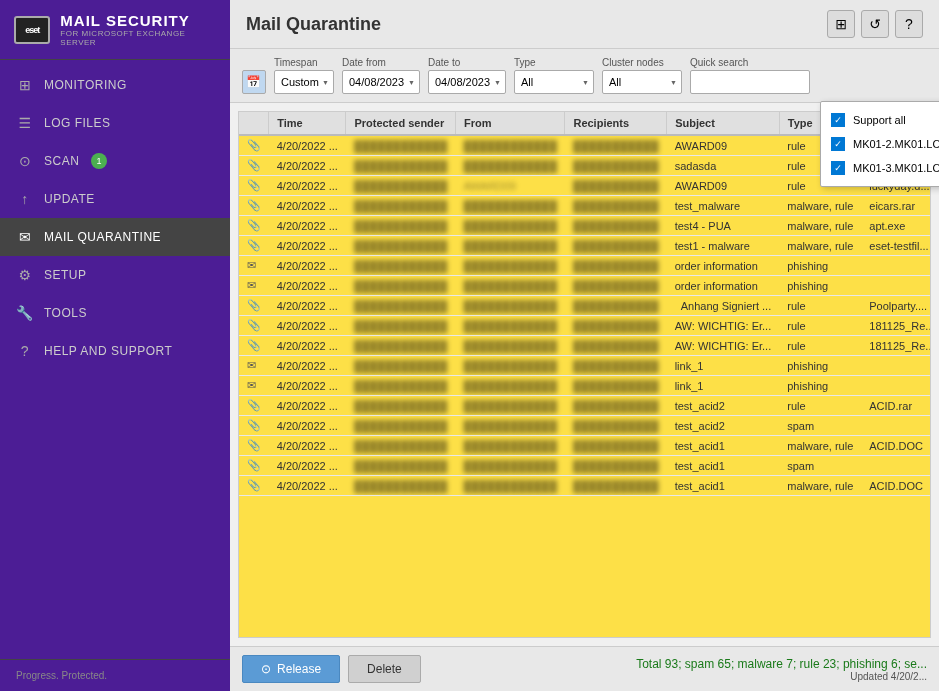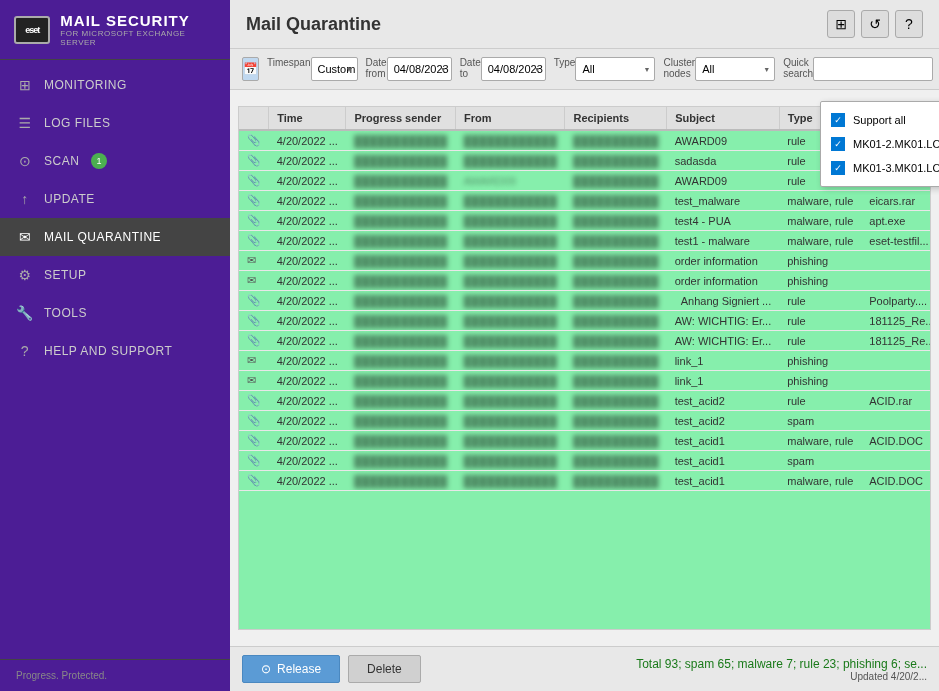--- a/index.html
+++ b/index.html
@@ -144,21 +144,21 @@
       background: #e8e8e8;
       border-bottom: 1px solid #ccc;
       padding: 8px 12px;
       display: flex;
       align-items: center;
       gap: 8px;
       position: relative;
     }
     .filter-section {
       display: flex;
-      flex-direction: row;
+      flex-direction: column;
     }
     .filter-label {
       font-size: 10px;
       color: #555;
       margin-bottom: 2px;
     }
     .filter-select, .filter-input {
       border: 1px solid #aaa;
       background: #fff;
       padding: 3px 6px;
@@ -175,21 +175,21 @@
       align-items: center;
     }
     .filter-select-wrapper::after {
       content: '▼';
       font-size: 7px;
       position: absolute;
       right: 5px;
       color: #666;
       pointer-events: none;
     }
-    .filter-select { padding-right: 1px; }
+    .filter-select { padding-right: 14px; }
     .timespan-icon {
       width: 24px;
       height: 24px;
       background: #c0d8f0;
       border: 1px solid #aaa;
       border-radius: 2px;
       display: flex;
       align-items: center;
       justify-content: center;
       font-size: 12px;
@@ -236,22 +236,22 @@
       justify-content: center;
       color: #fff;
       font-size: 9px;
       flex-shrink: 0;
     }
 
     
     .table-container {
       flex: 1;
       overflow-y: auto;
-      background: #86efac;
-      margin: 16px 8px;
+      background: #fde047;
+      margin: 8px 8px;
       border: 1px solid #ccc;
     }
     table {
       width: 100%;
       border-collapse: collapse;
       font-size: 11px;
     }
     thead tr {
       background: #e0e0e0;
     }
@@ -468,21 +468,21 @@
       </div>
     </div>
   </div>
 
   <div class="table-container">
     <table>
       <thead>
         <tr>
           <th style="width:22px;"></th>
           <th>Time</th>
-          <th>Progress sender</th>
+          <th>Protected sender</th>
           <th>From</th>
           <th>Recipients</th>
           <th>Subject</th>
           <th>Type</th>
           <th>Action</th>
 
         </tr>
       </thead>
       <tbody id="table-body">
       <tr>

